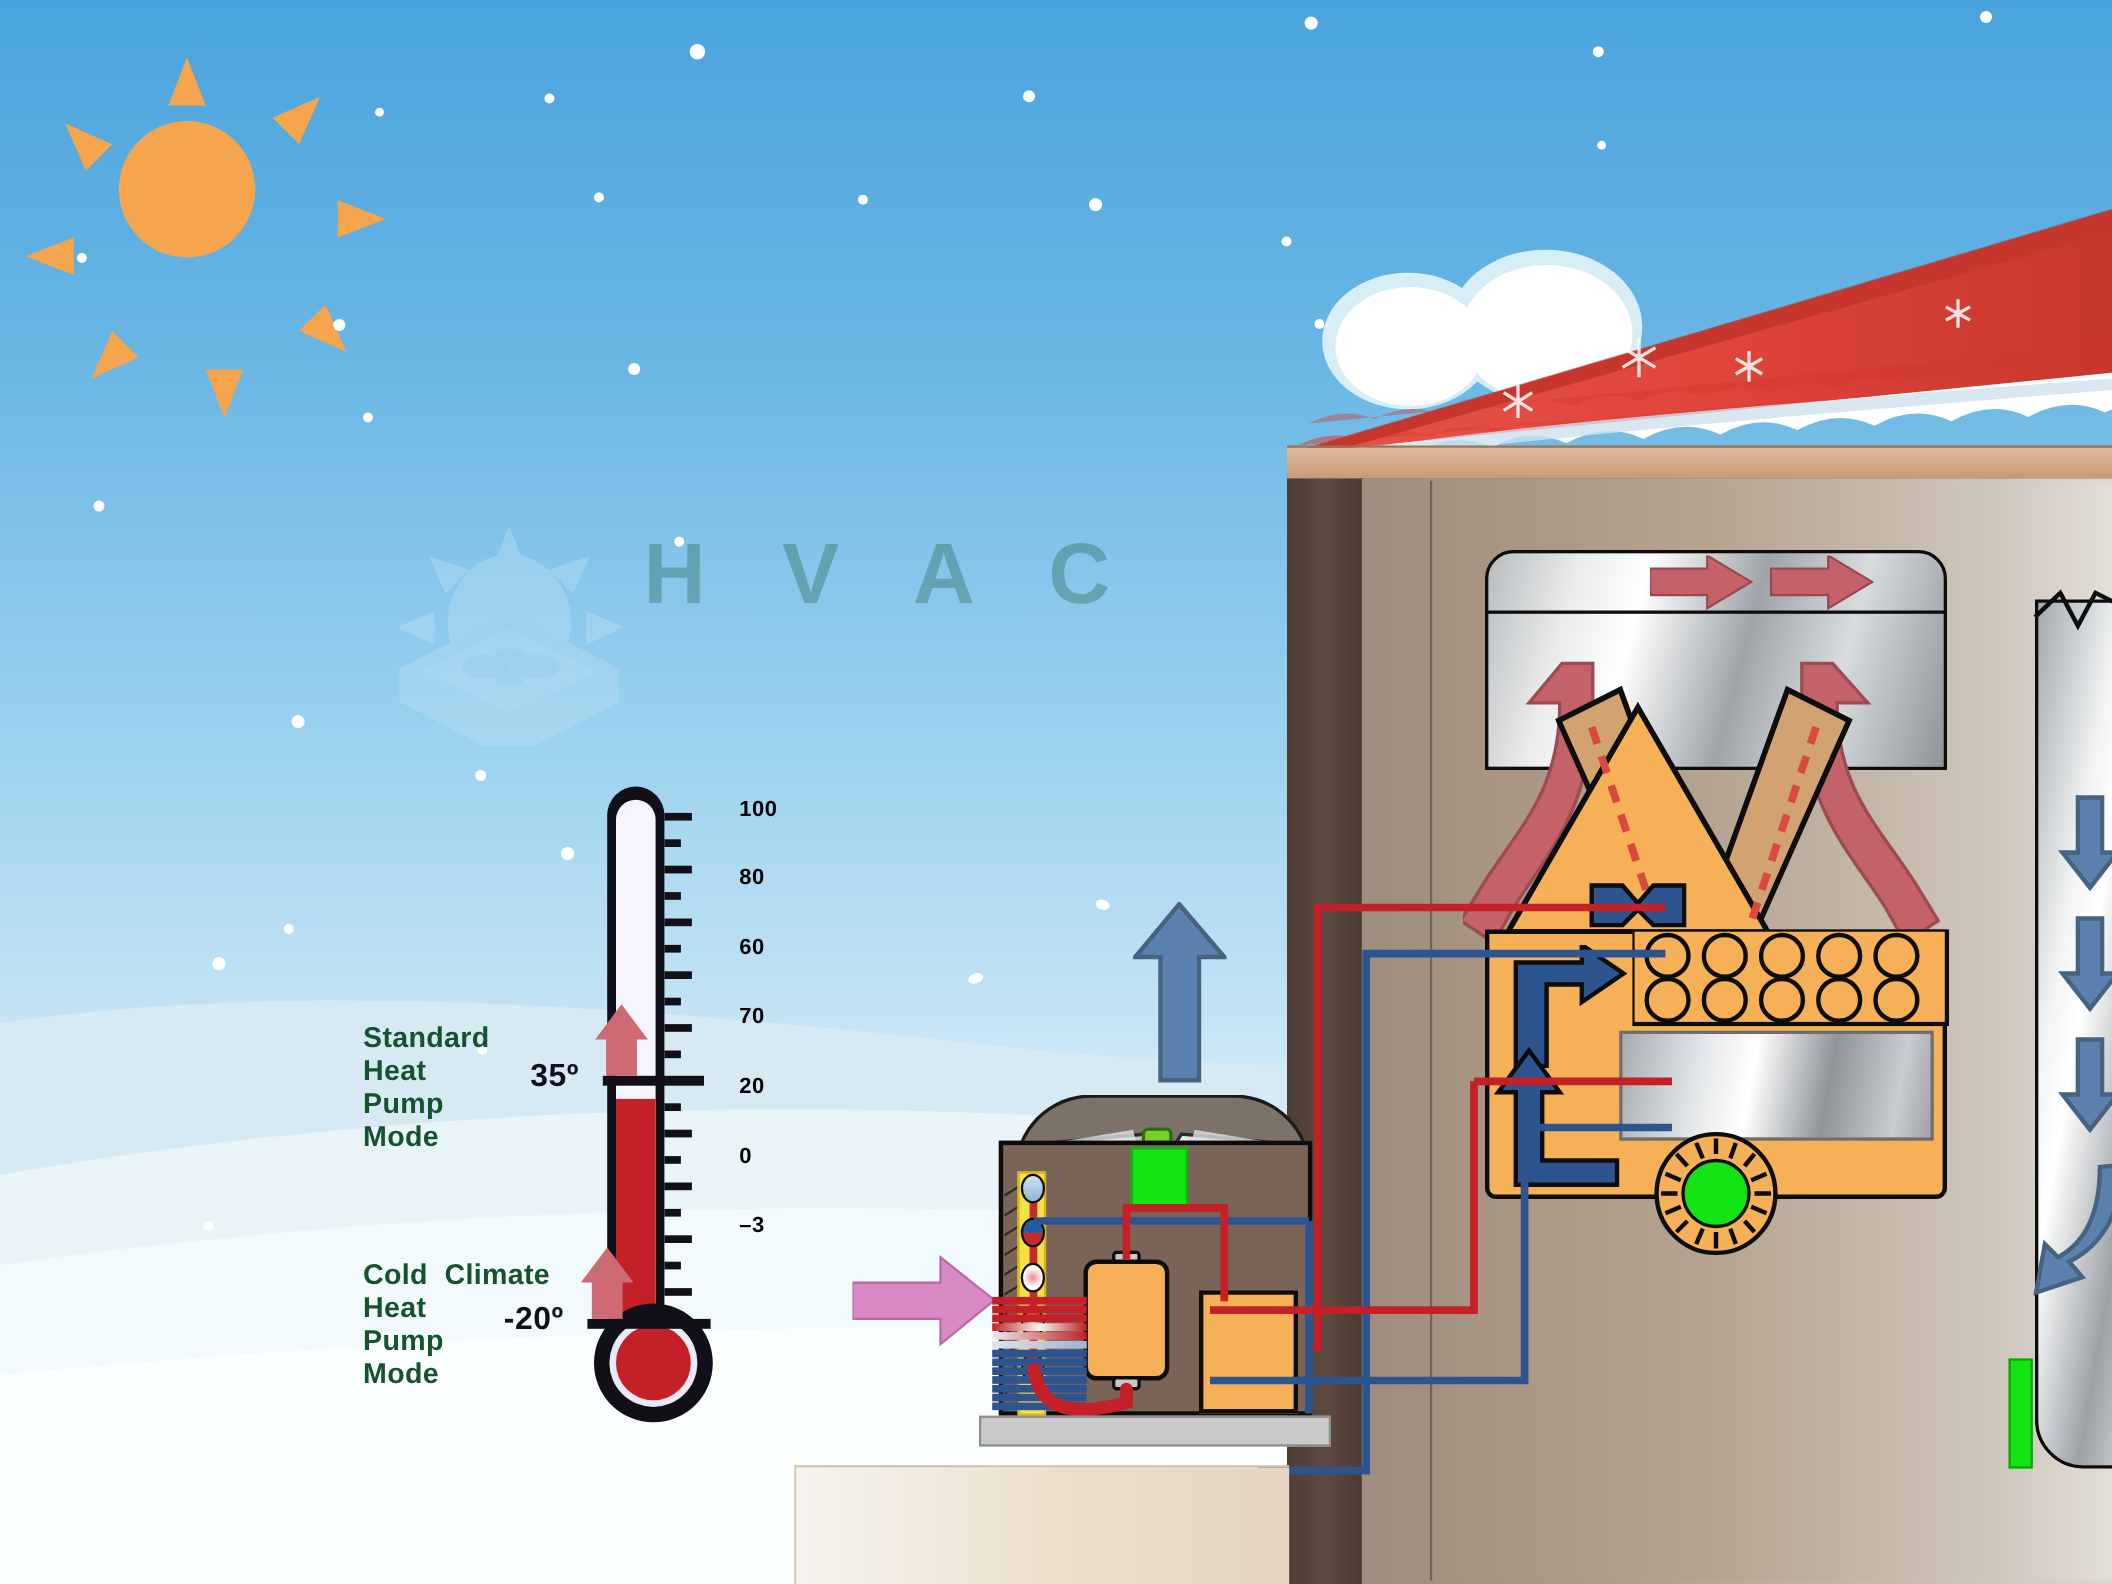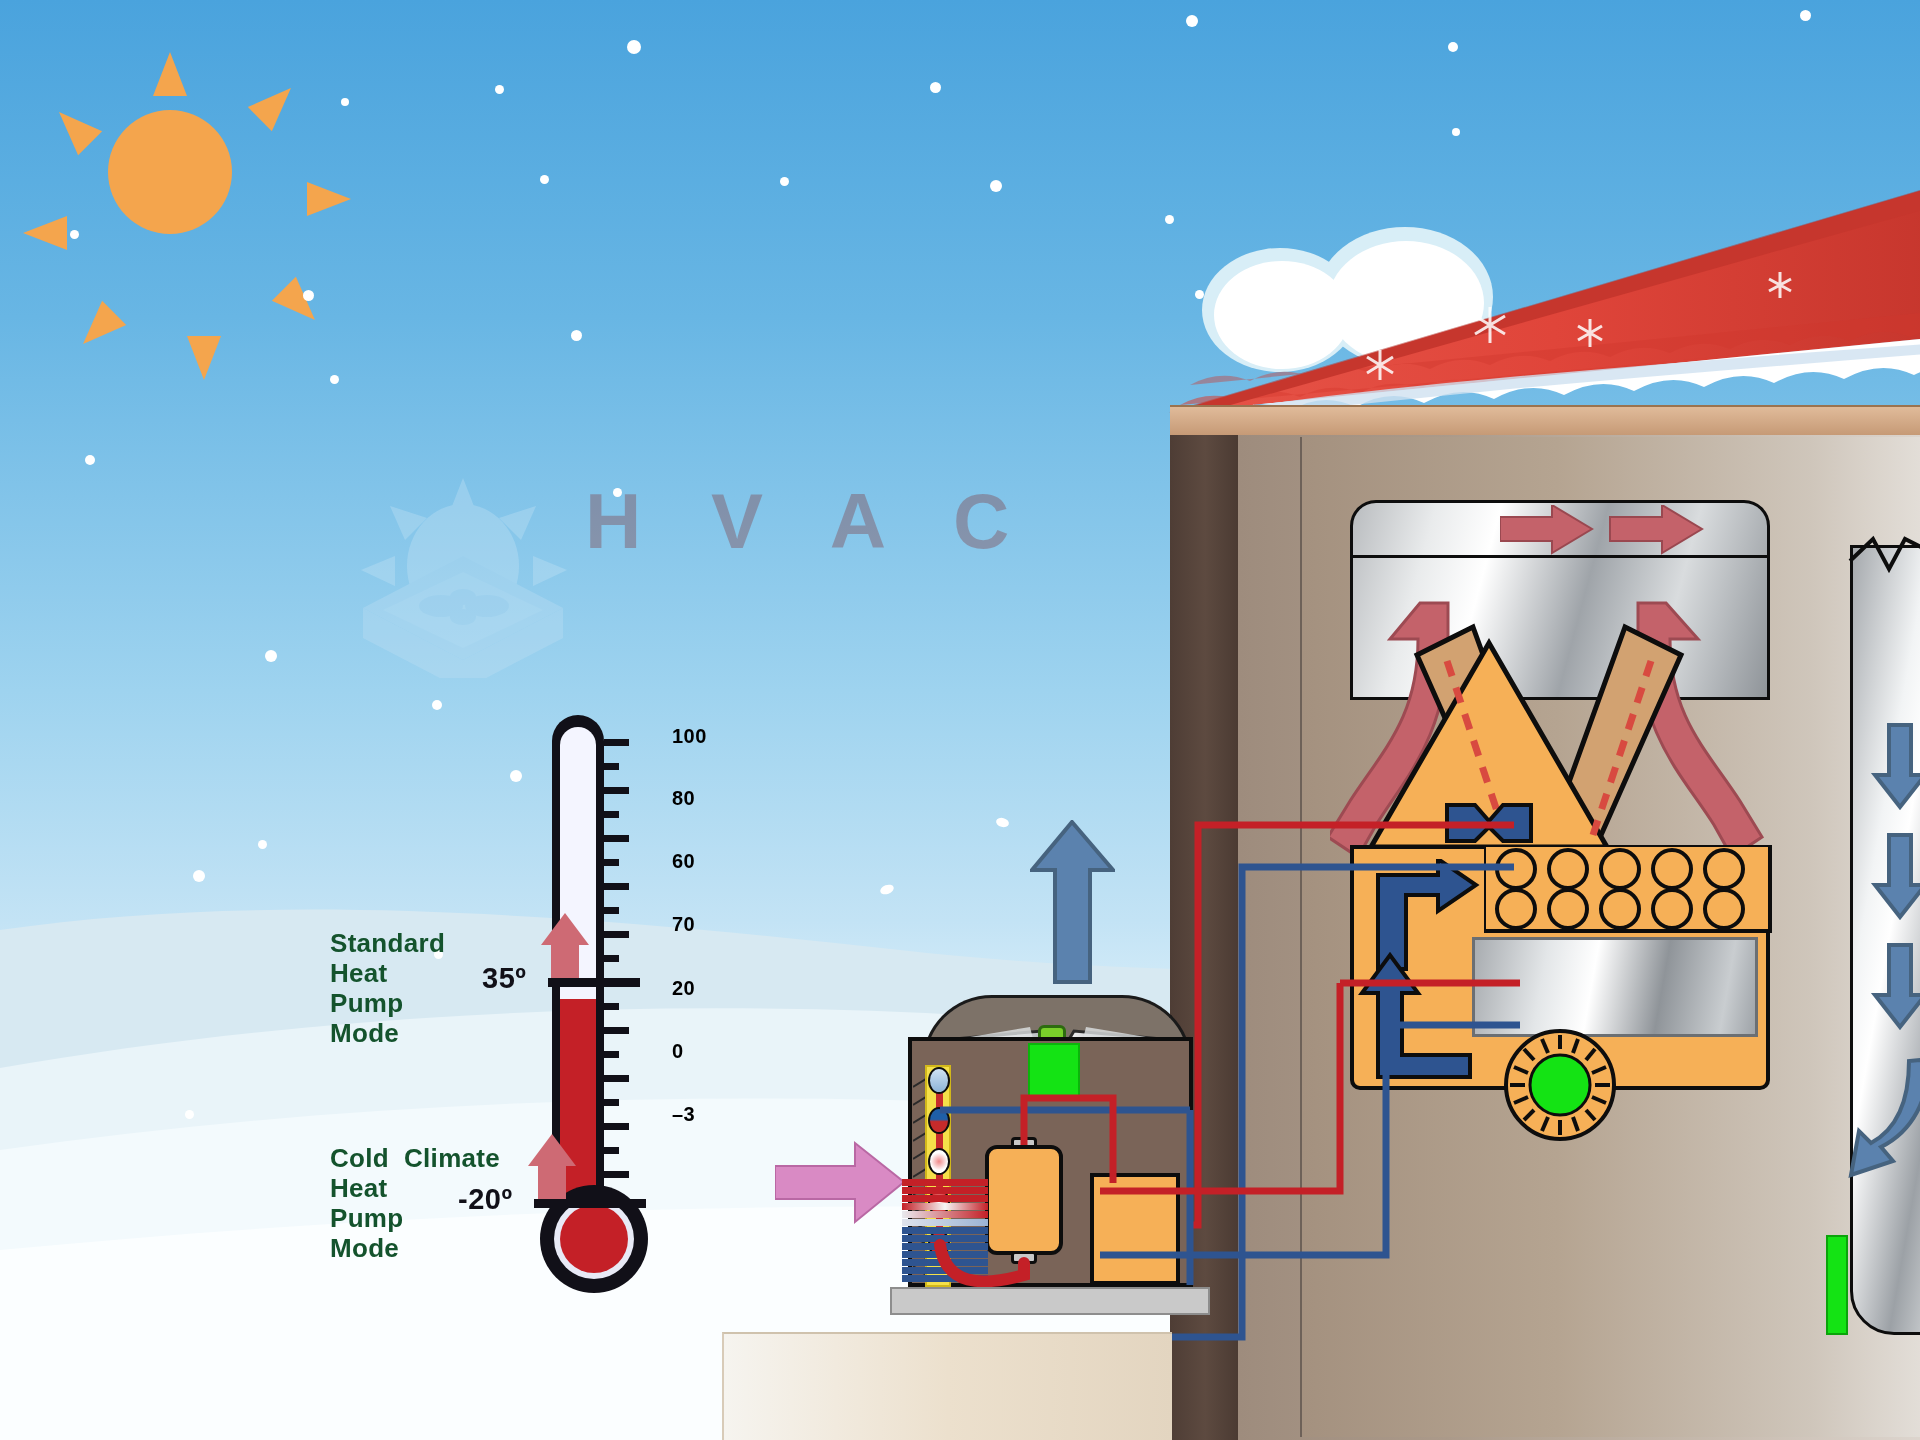--- a/index.html
+++ b/index.html
@@ -34,21 +34,21 @@
   .flake { border-radius:50%; background:#ffffff; }
 
   
   #watermark { left:355px; top:478px; width:700px; height:210px; opacity:.30; }
   #wm-text { position:absolute; left:230px; top:0; }
   #wm-line1 {
     font-size:72px; letter-spacing:7px; color:transparent;
     -webkit-text-stroke:3px #dff0fb; font-weight:400; line-height:96px;
   }
   #wm-line2 {
-    font-size:78px; letter-spacing:24px; color:#7f1d1d;
+    font-size:78px; letter-spacing:24px; color:#14532d;
     font-weight:700; line-height:86px;
   }
   #wm-logo { position:absolute; left:0; top:0; width:220px; height:200px; }
 
   
   #thermo { left:540px; top:715px; width:130px; height:600px; }
   #th-tube {
     position:absolute; left:12px; top:0; width:52px; height:520px;
     background:#111018; border-radius:26px 26px 0 0;
   }

